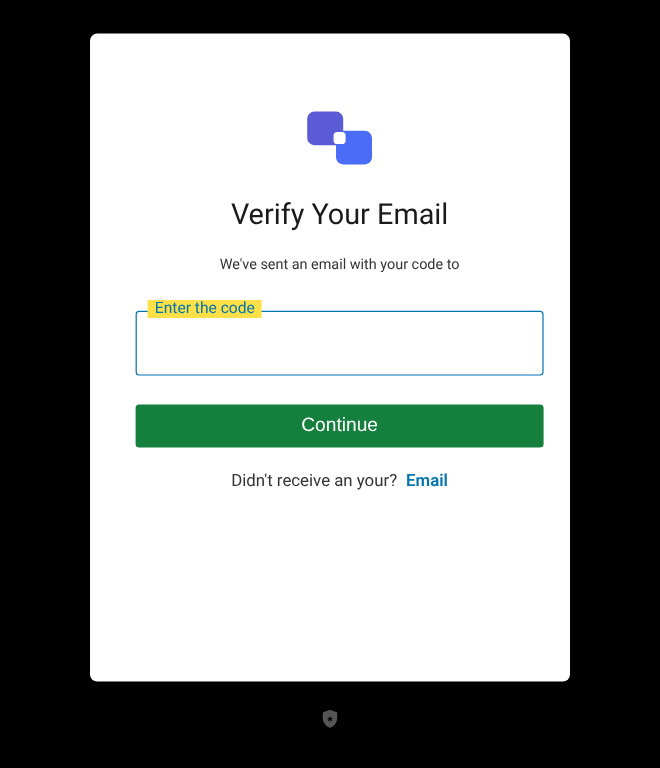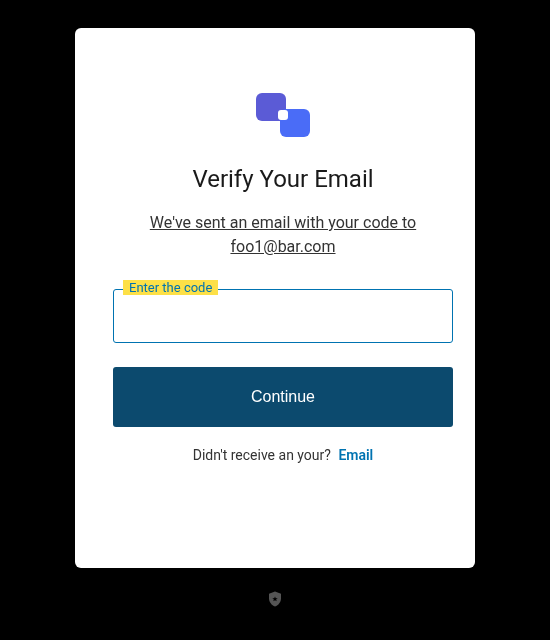--- a/index.html
+++ b/index.html
@@ -61,25 +61,24 @@
       z-index: 2;
     }
     .title {
       font-size: 24px;
       font-weight: 400;
       color: #1a1a1a;
       margin-bottom: 18px;
     }
     .subtitle-wrap {
       text-align: center;
-      font-size: 16px;
+      font-size: 12px;
       color: #333;
       line-height: 1.5;
       margin-bottom: 30px;
-      text-decoration: underline;
     }
     .field-wrap {
       width: 100%;
       position: relative;
       margin-bottom: 24px;
     }
     .field-label {
       position: absolute;
       top: -9px;
       left: 10px;
@@ -92,22 +91,22 @@
       width: 100%;
       height: 54px;
       border: 1px solid #0073b1;
       border-radius: 3px;
       padding: 0 14px;
       font-size: 15px;
       outline: none;
     }
     .continue-btn {
       width: 100%;
-      height: 60px;
-      background: #0c4a6e;
+      height: 36px;
+      background: #15803d;
       color: #fff;
       border: none;
       border-radius: 3px;
       font-size: 16px;
       cursor: pointer;
       margin-bottom: 20px;
     }
     .resend-line {
       font-size: 14px;
       color: #333;
@@ -136,21 +135,20 @@
   <div class="logo">
     <div class="sq sq1"></div>
     <div class="sq sq2"></div>
     <div class="notch"></div>
   </div>
 
   <h1 class="title">Verify Your Email</h1>
 
   <div class="subtitle-wrap">
     <div>We've sent an email with your code to</div>
-    <div>foo1@bar.com</div>
   </div>
 
   <div class="field-wrap">
     <span class="field-label">Enter the code</span>
     <input class="field-input" type="text" value="" style="">
   </div>
 
   <button class="continue-btn">Continue</button>
 
   <div class="resend-line">

